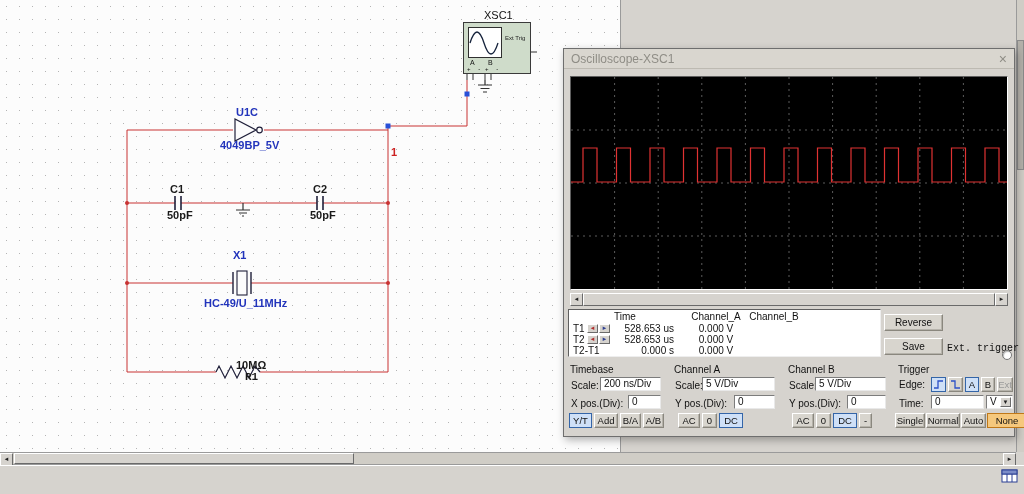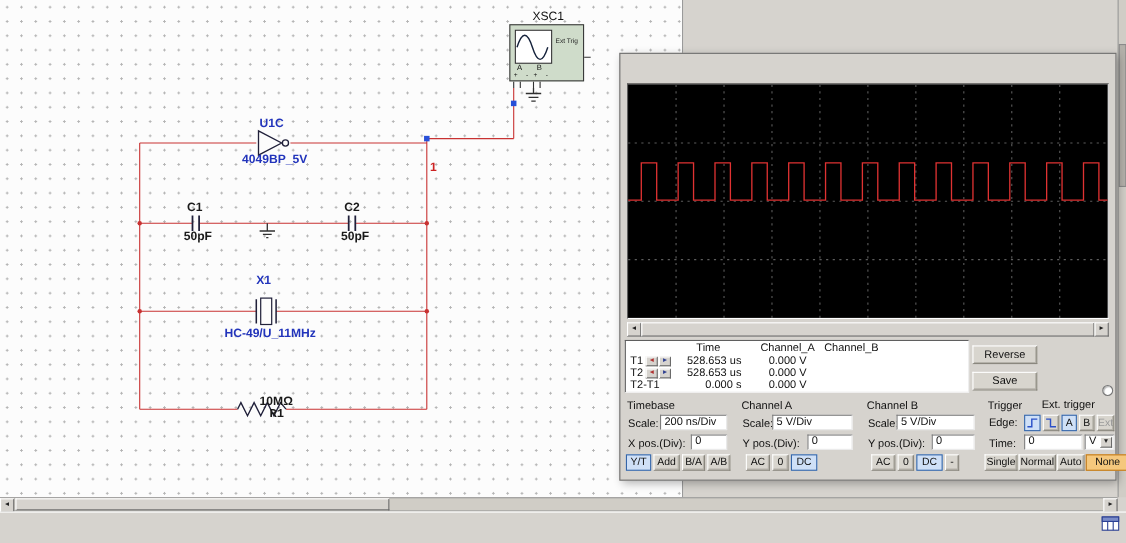--- a/index.html
+++ b/index.html
@@ -153,20 +153,24 @@
       </div>
       <span class="exttrig">Ext Trig</span>
       <span class="term-a">A</span>
       <span class="term-b">B</span>
       <span class="pm" style="left:3px;">+ -</span>
       <span class="pm" style="left:21px;">+ -</span>
     </div>
   </div>
 
   <div class="win">
+    <div class="titlebar">
+      <span>Oscilloscope-XSC1</span>
+      <span class="close">×</span>
+    </div>
 
     <div class="display">
       <svg id="scope-plot" width="436" height="212">
           <g stroke="#5c5c5c" stroke-dasharray="2,4" stroke-width="1">
             <line x1="43.6" y1="0" x2="43.6" y2="212"></line>
             <line x1="87.2" y1="0" x2="87.2" y2="212"></line>
             <line x1="130.8" y1="0" x2="130.8" y2="212"></line>
             <line x1="174.4" y1="0" x2="174.4" y2="212"></line>
             <line x1="218.0" y1="0" x2="218.0" y2="212"></line>
             <line x1="261.6" y1="0" x2="261.6" y2="212"></line>
@@ -181,21 +185,21 @@
         </svg>
     </div>
 
     <div class="hsb">
       <div class="sb-btn">◄</div>
       <div class="sb-thumb"></div>
       <div class="sb-btn">►</div>
     </div>
 
     <div class="measure">
-      <span style="left:45px;top:1px;width:60px;text-align:center;">Time</span>
+      <span style="left:45px;top:1px;width:60px;text-align:left;">Time</span>
       <span style="left:112px;top:1px;width:70px;text-align:center;">Channel_A</span>
       <span style="left:170px;top:1px;width:70px;text-align:center;">Channel_B</span>
 
       <span style="left:4px;top:13px;">T1</span>
       <div class="tiny-btn" style="left:18px;top:14px;color:#b03030;">◄</div>
       <div class="tiny-btn" style="left:30px;top:14px;color:#304090;">►</div>
       <span style="left:45px;top:13px;width:60px;text-align:right;">528.653 us</span>
       <span style="left:112px;top:13px;width:70px;text-align:center;">0.000 V</span>
 
       <span style="left:4px;top:24px;">T2</span>
@@ -204,21 +208,21 @@
       <span style="left:45px;top:24px;width:60px;text-align:right;">528.653 us</span>
       <span style="left:112px;top:24px;width:70px;text-align:center;">0.000 V</span>
 
       <span style="left:4px;top:35px;">T2-T1</span>
       <span style="left:45px;top:35px;width:60px;text-align:right;">0.000 s</span>
       <span style="left:112px;top:35px;width:70px;text-align:center;">0.000 V</span>
     </div>
 
     <div class="btn big" style="left:320px;top:265px;width:59px;">Reverse</div>
     <div class="btn big" style="left:320px;top:289px;width:59px;">Save</div>
-    <span class="glabel" style="left:383px;top:314px;">Ext. trigger</span>
+    <span class="glabel" style="left:383px;top:294px;font-family:Liberation Mono, monospace;">Ext. trigger</span>
     <div class="radio" style="left:438px;top:301px;"></div>
 
     <span class="gtitle" style="left:6px;top:315px;">Timebase</span>
     <span class="glabel" style="left:7px;top:331px;">Scale:</span>
     <div class="field" style="left:36px;top:328px;width:61px;">200 ns/Div</div>
     <span class="glabel" style="left:7px;top:349px;">X pos.(Div):</span>
     <div class="field" style="left:64px;top:346px;width:33px;">0</div>
     <div class="btn sel" style="left:5px;top:364px;width:23px;">Y/T</div>
     <div class="btn" style="left:30px;top:364px;width:24px;">Add</div>
     <div class="btn" style="left:56px;top:364px;width:21px;">B/A</div>

